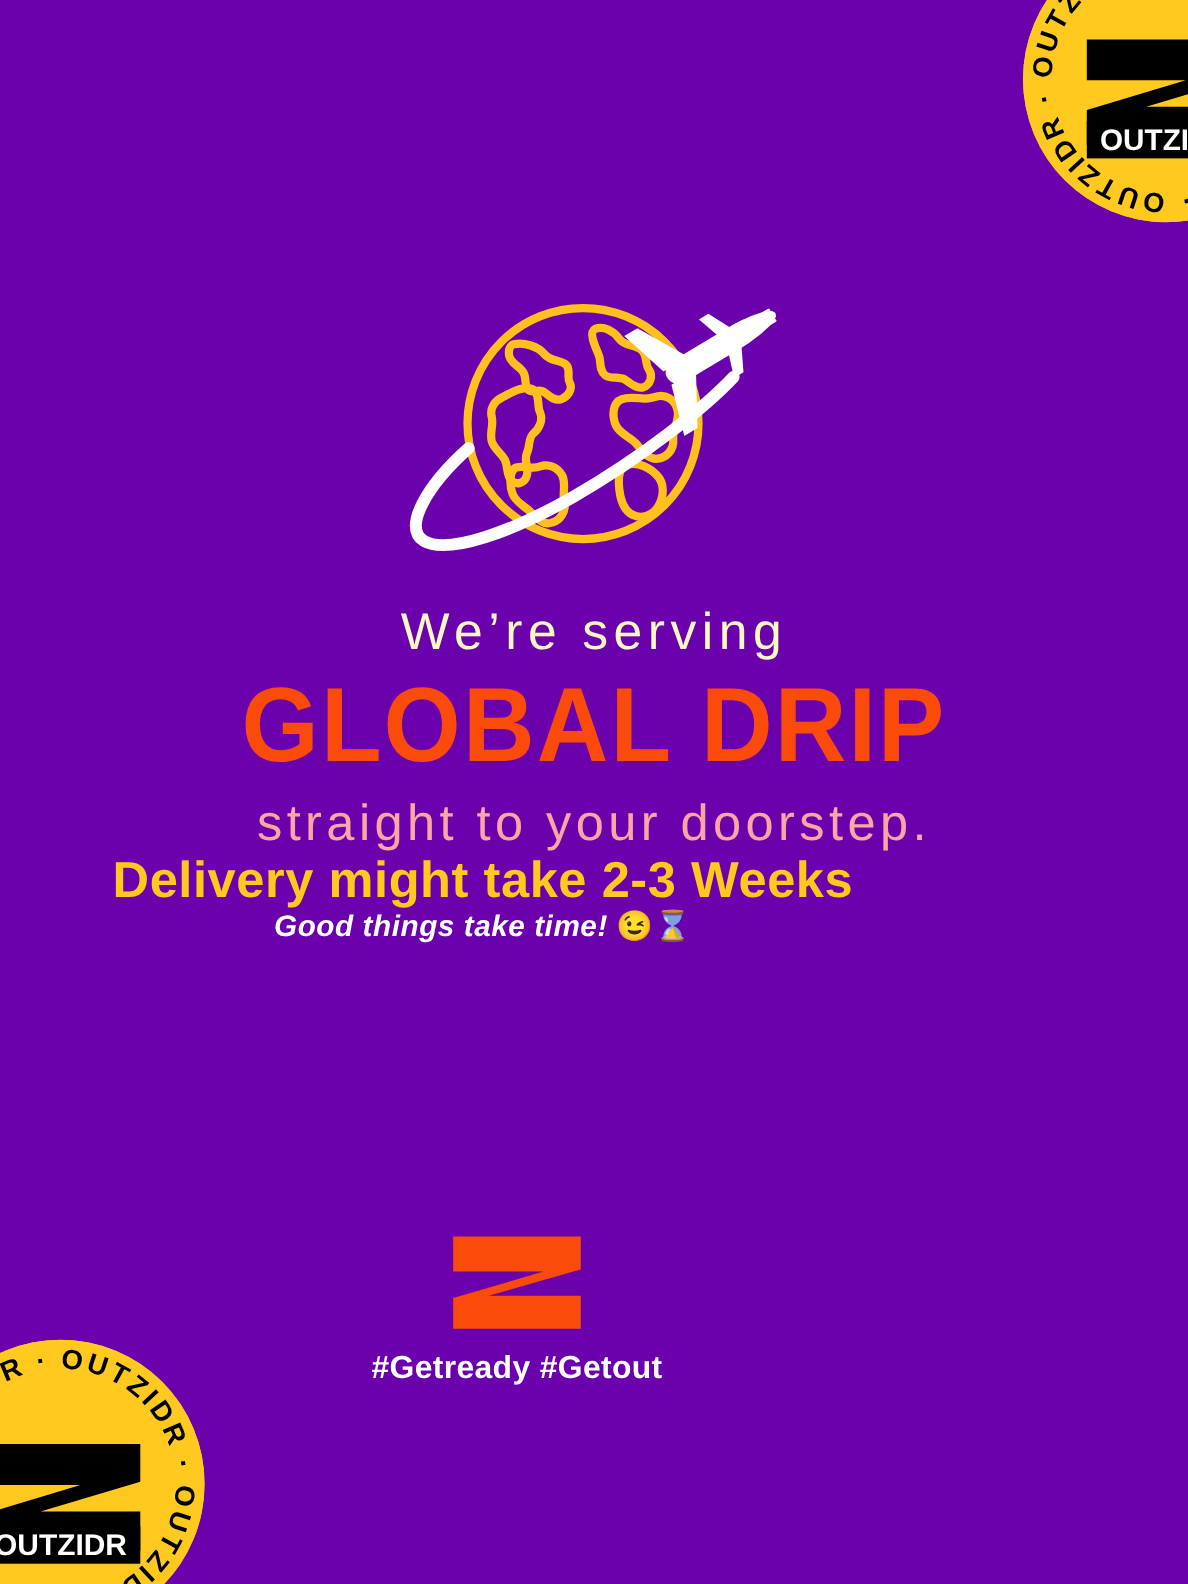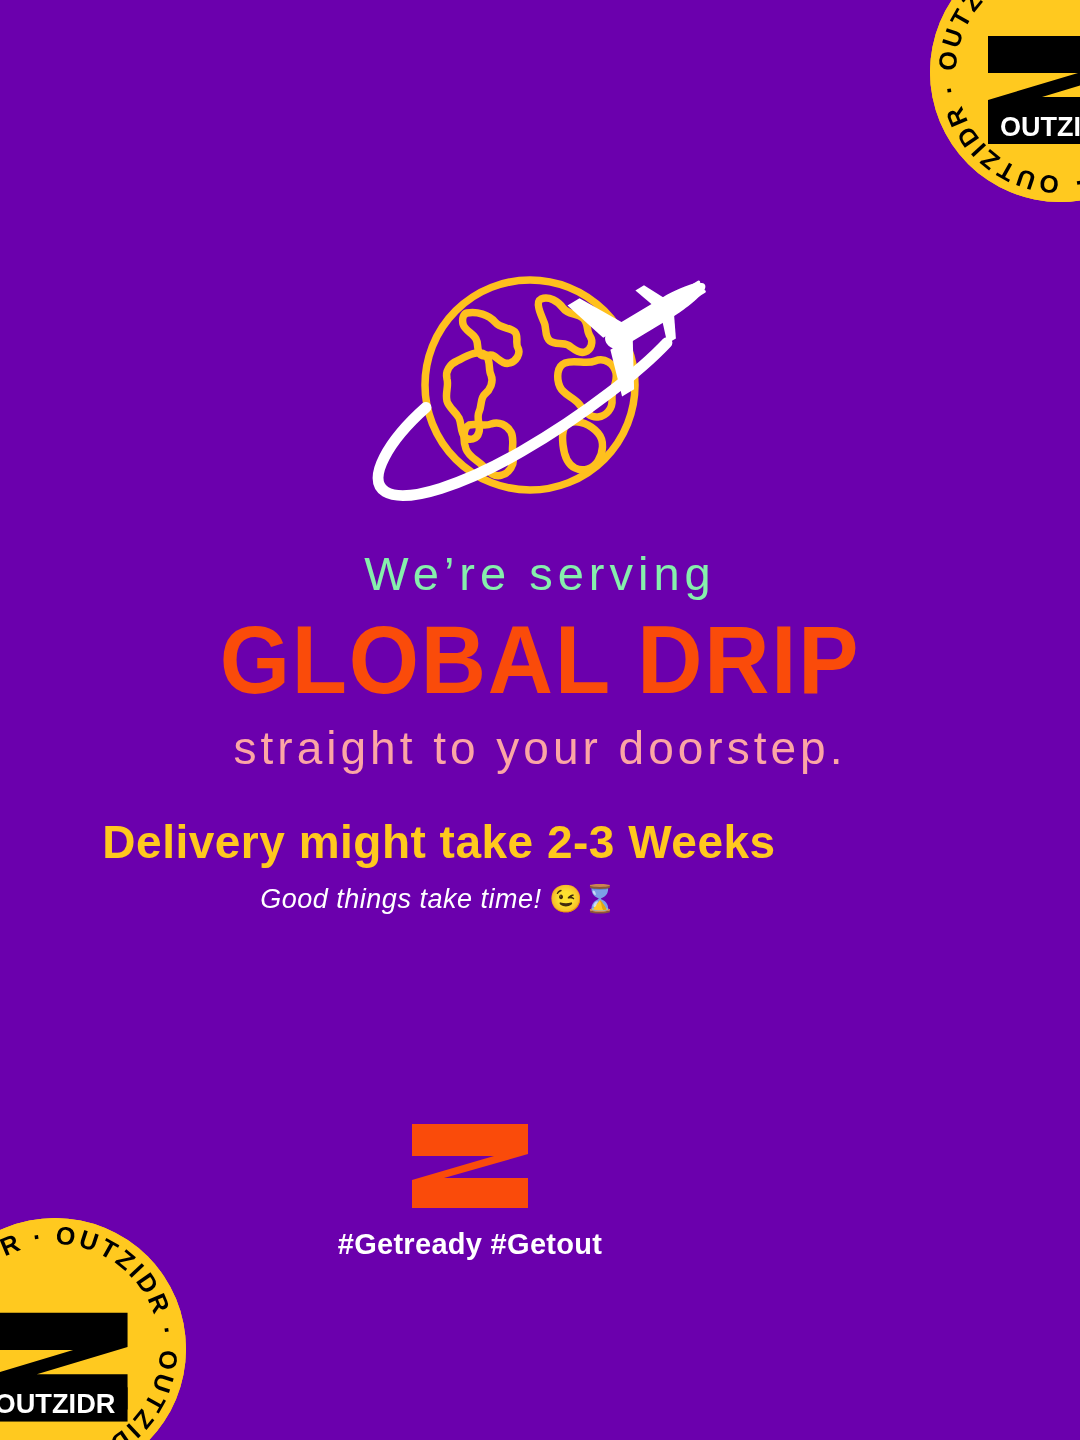--- a/index.html
+++ b/index.html
@@ -43,21 +43,21 @@
   .globe-wrap svg { display:block; width: 100%; height: 100%; }
 
   
   .copy {
     position: absolute;
     left: 0; top: 548px;
     width: 1080px;
     text-align: center;
   }
   .line-serving {
-    color: #86efac;
+    color: #fef9c3;
     font-size: 47px;
     font-weight: 300;
     letter-spacing: 5px;
     line-height: 1.1;
   }
   .line-global {
     color: #FA4B0A;
     font-size: 96px;
     font-weight: 900;
     letter-spacing: 2px;
@@ -70,38 +70,37 @@
     color: #fca5a5;
     font-size: 46px;
     font-weight: 300;
     letter-spacing: 4px;
     line-height: 1.1;
     margin-top: 10px;
   }
 
   .delivery {
     position: absolute;
-    left: 0; top: 816px;
+    left: 0; top: 773px;
     width: 878px;
     text-align: center;
   }
   .delivery-main {
     color: #FFC81E;
     font-size: 46px;
     font-weight: 700;
     letter-spacing: 0.5px;
     line-height: 1.15;
   }
   .delivery-sub {
     color: #ffffff;
     font-size: 27px;
-    font-weight: 400;
+    font-weight: 700;
     font-style: italic;
     letter-spacing: 0.5px;
-    margin-top: 14px;
   }
   .emoji { font-style: normal; }
 
   
   .footer {
     position: absolute;
     left: 0; top: 1122px;
     width: 940px;
     text-align: center;
   }

